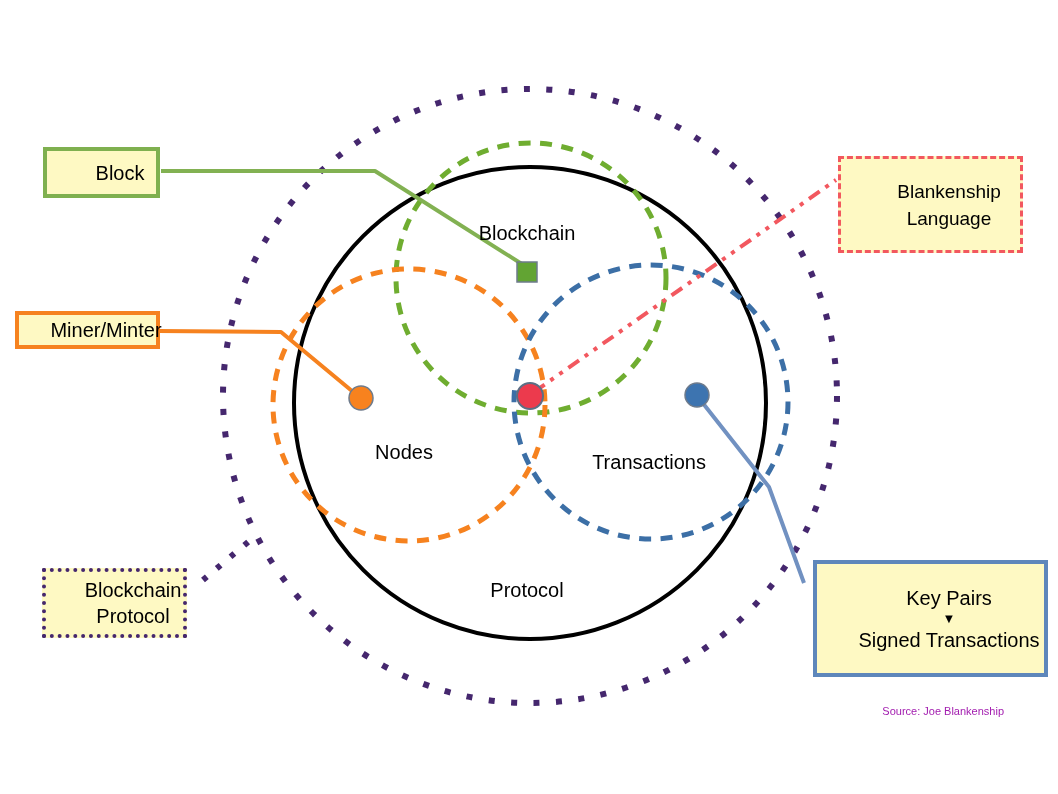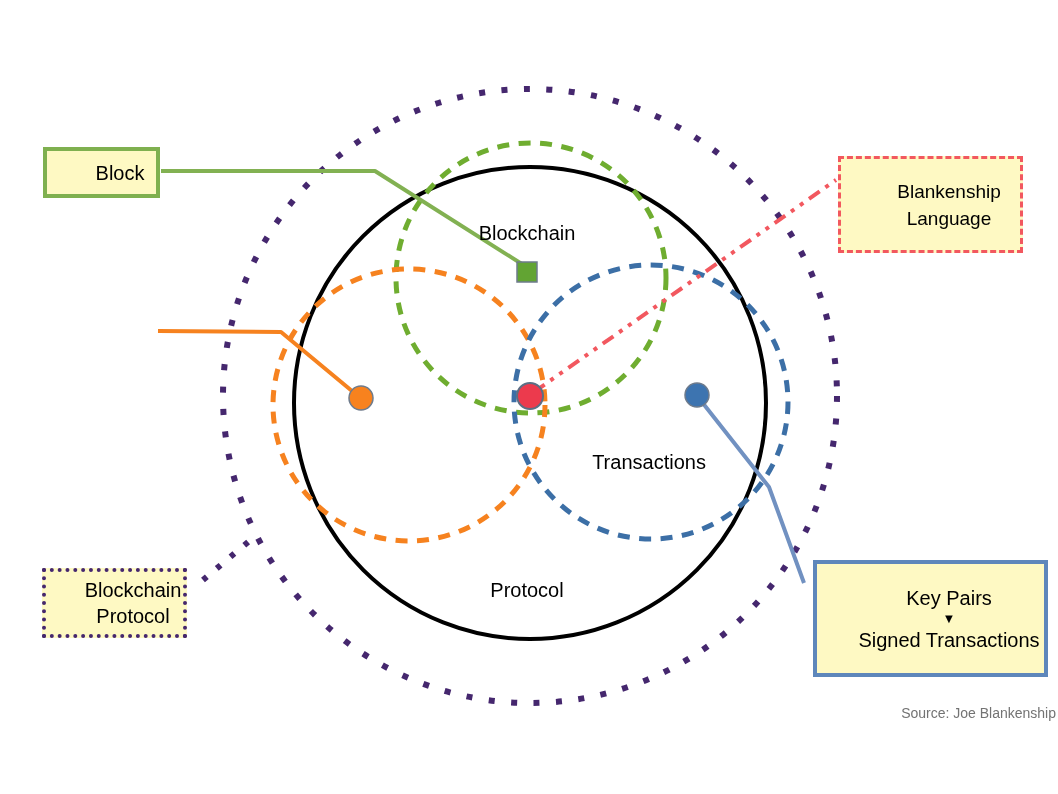--- a/index.html
+++ b/index.html
@@ -63,26 +63,26 @@
   .callout-framework {
     left: 42px; top: 568px; width: 145px; height: 70px;
     border: 4px dotted #45276E;
   }
   .arrow-down {
     font-size: 13px;
     line-height: 16px;
   }
   .source-note {
     position: absolute;
-    left: 836px;
+    left: 784px;
     top: 705px;
     width: 220px;
     text-align: right;
-    font-size: 14px;
-    color: #737373;
+    font-size: 11px;
+    color: #a21caf;
   }
 </style>
 </head>
 <body>
 
 <div id="stage">
 
   <svg id="diagram-svg" width="1058" height="794" viewBox="0 0 1058 794">
 
     <circle cx="530" cy="396" r="307" fill="none" stroke="#45276E" stroke-width="6" stroke-dasharray="6 16.5"></circle>
@@ -107,30 +107,34 @@
 
     <rect x="517" y="262" width="20" height="20" fill="#62A433" stroke="#6E7B8C" stroke-width="1.5"></rect>
     <circle cx="361" cy="398" r="12" fill="#F8821E" stroke="#6E7B8C" stroke-width="1.5"></circle>
     <circle cx="530" cy="396" r="13" fill="#EC3A4D" stroke="#5C6E84" stroke-width="2"></circle>
     <circle cx="697" cy="395" r="12" fill="#3D74B0" stroke="#6E7B8C" stroke-width="1.5"></circle>
   </svg>
 
   <div class="label" style="left:447px; top:220px; width:160px;">Blockchain</div>
 
   <div class="label" style="left:314px; top:439px; width:180px;">
+    <div>Nodes</div>
   </div>
 
   <div class="label" style="left:559px; top:449px; width:180px;">Transactions</div>
 
   <div class="label" style="left:457px; top:577px; width:140px;">Protocol</div>
 
   <div class="callout callout-block">
     <span>Block</span>
   </div>
 
+  <div class="callout callout-miner">
+    <span>Miner/Minter</span>
+  </div>
 
   <div class="callout callout-turing">
     <div>Blankenship</div>
     <div>Language</div>
   </div>
 
   <div class="callout callout-keypairs">
     <div>Key Pairs</div>
     <div class="arrow-down">▼</div>
     <div>Signed Transactions</div>

